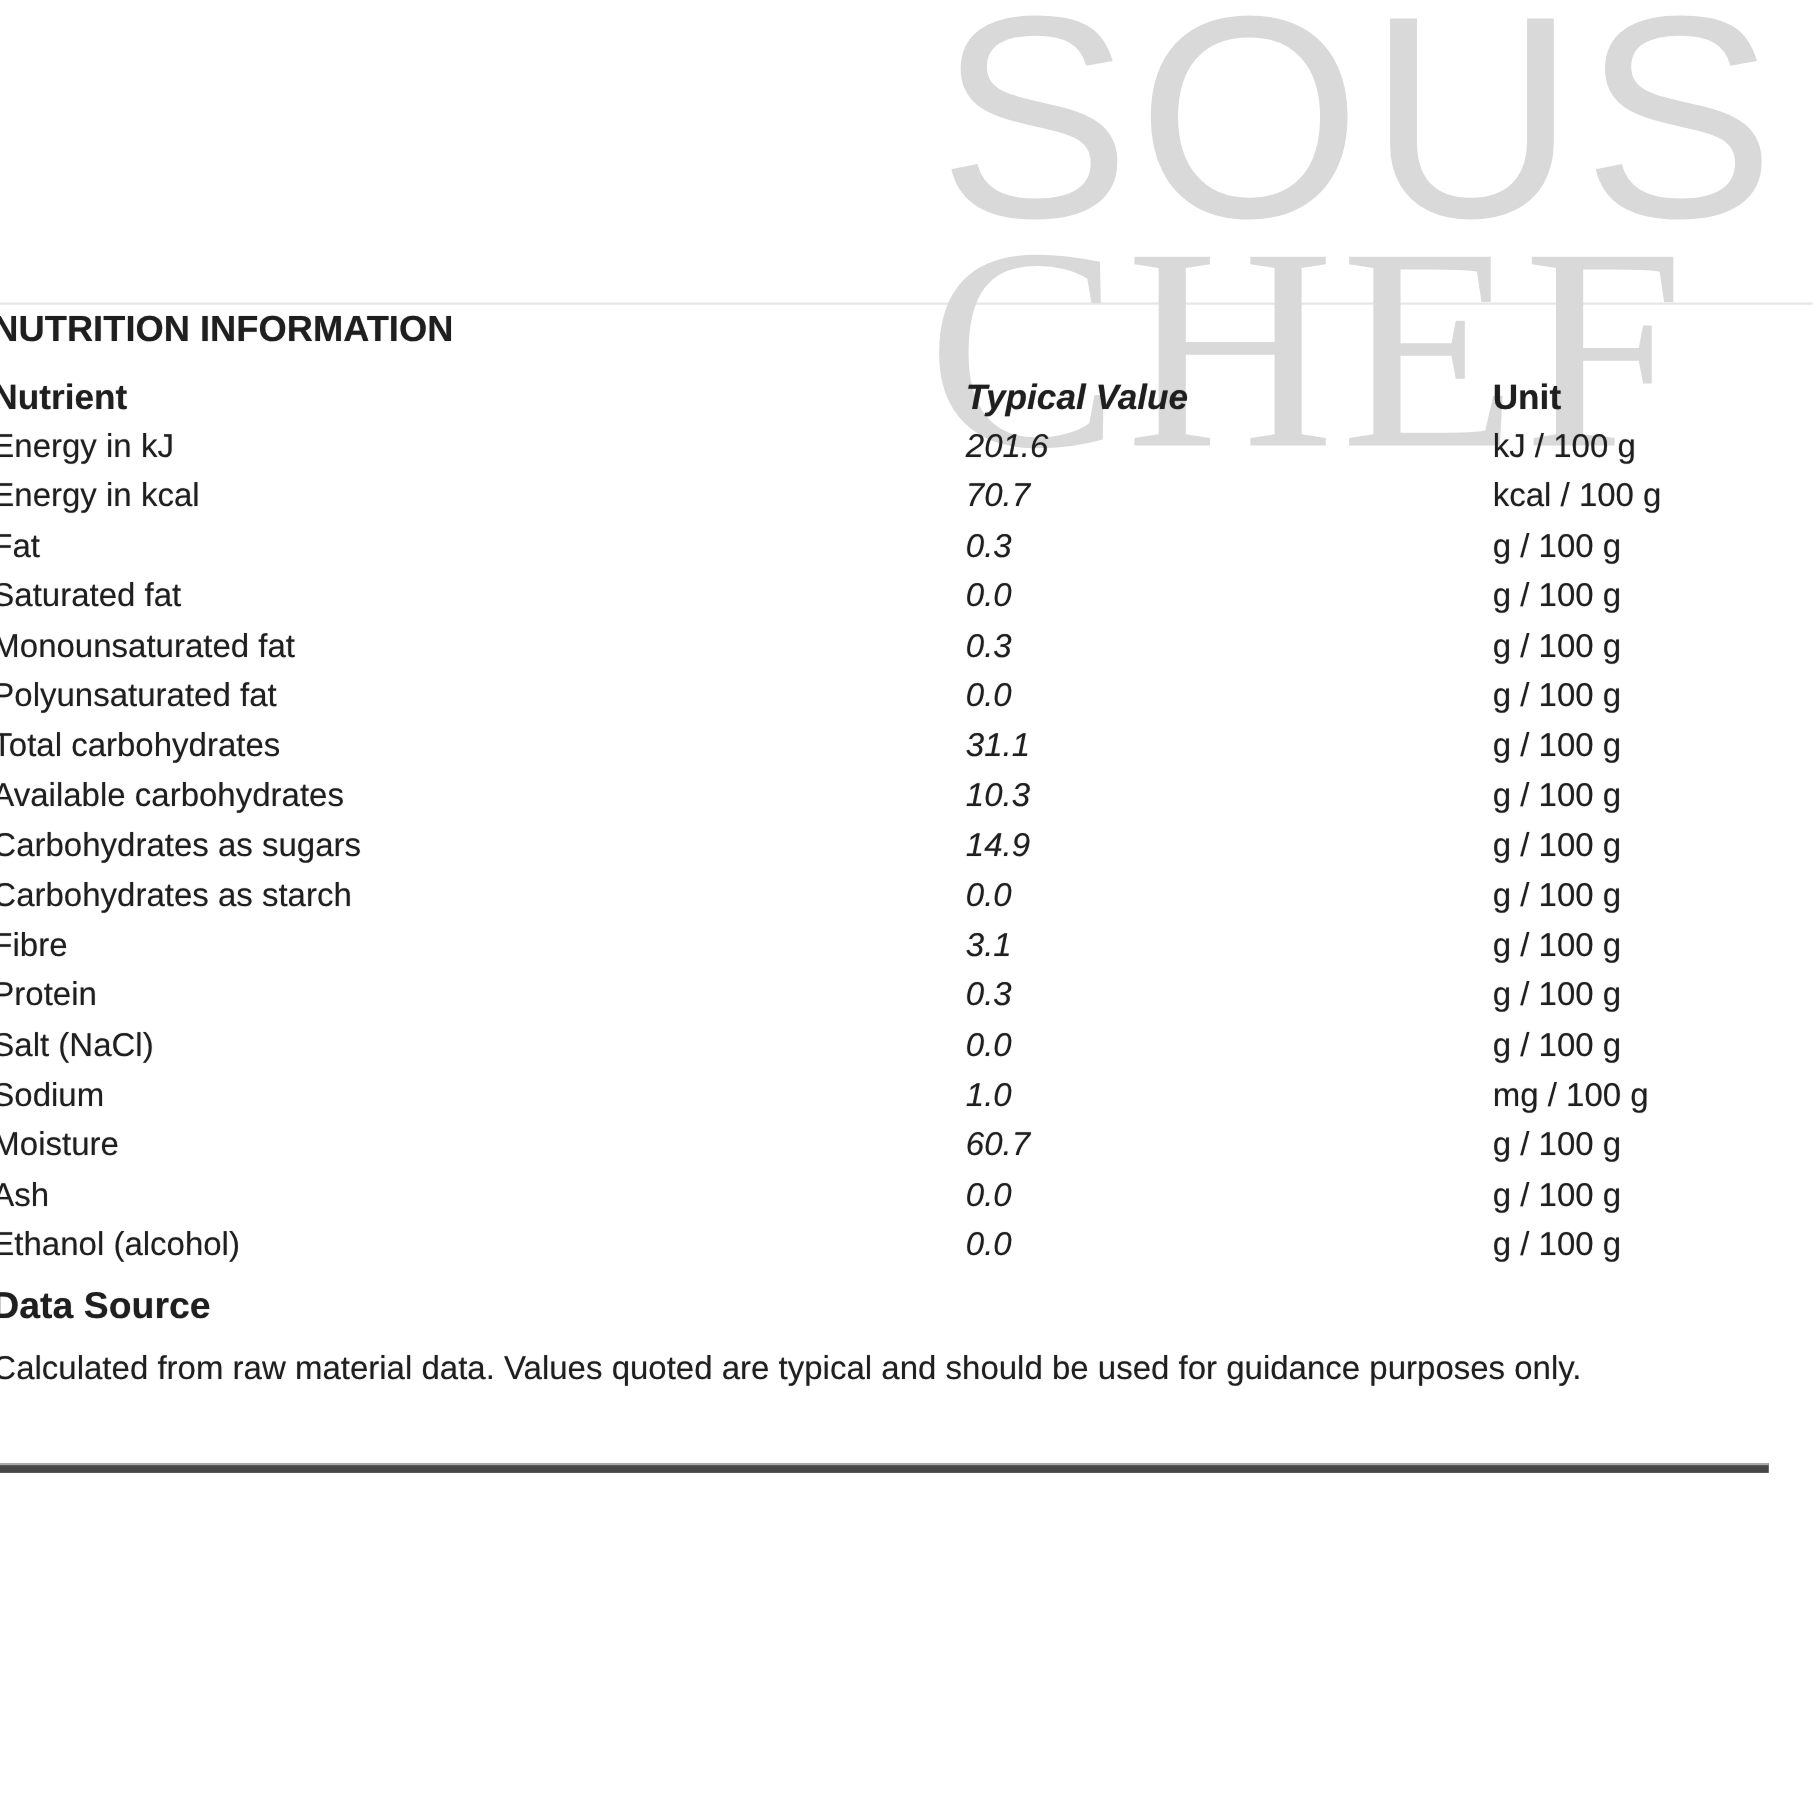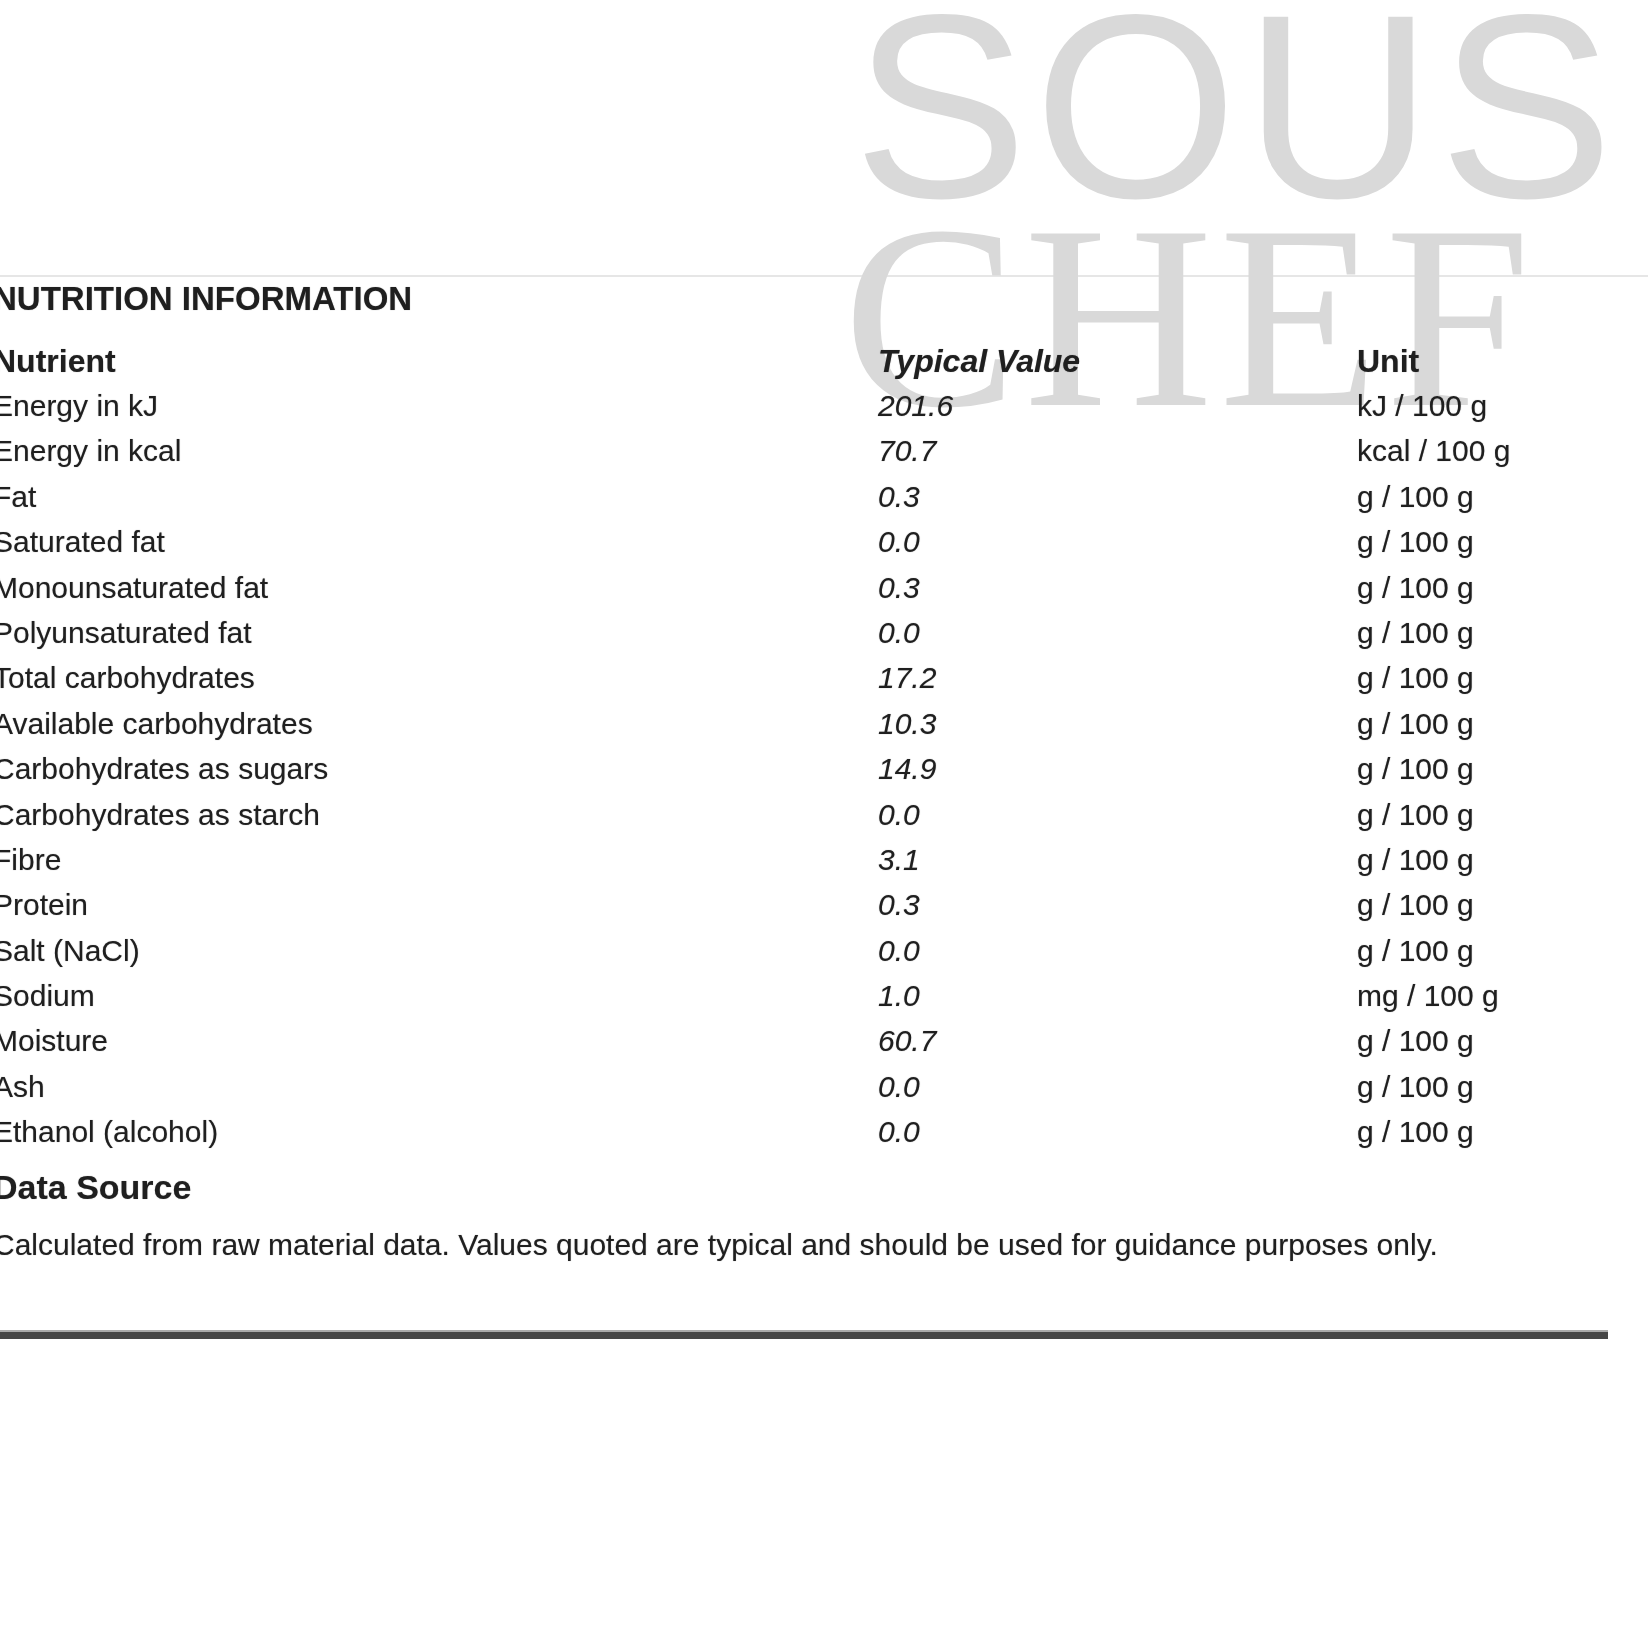--- a/index.html
+++ b/index.html
@@ -161,21 +161,21 @@
         <span class="col-value">0.3</span>
         <span class="col-unit">g / 100 g</span>
       </div>
       <div class="row">
         <span class="col-nutrient">Polyunsaturated fat</span>
         <span class="col-value">0.0</span>
         <span class="col-unit">g / 100 g</span>
       </div>
       <div class="row">
         <span class="col-nutrient">Total carbohydrates</span>
-        <span class="col-value">17.2</span>
+        <span class="col-value">31.1</span>
         <span class="col-unit">g / 100 g</span>
       </div>
       <div class="row">
         <span class="col-nutrient">Available carbohydrates</span>
         <span class="col-value">10.3</span>
         <span class="col-unit">g / 100 g</span>
       </div>
       <div class="row">
         <span class="col-nutrient">Carbohydrates as sugars</span>
         <span class="col-value">14.9</span>

